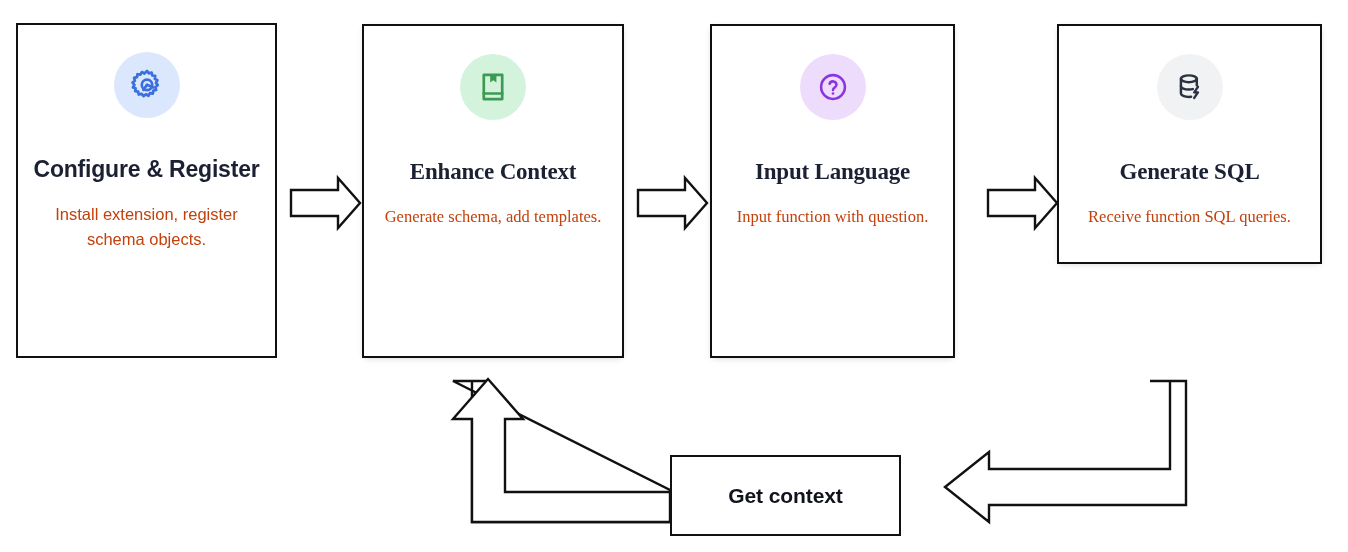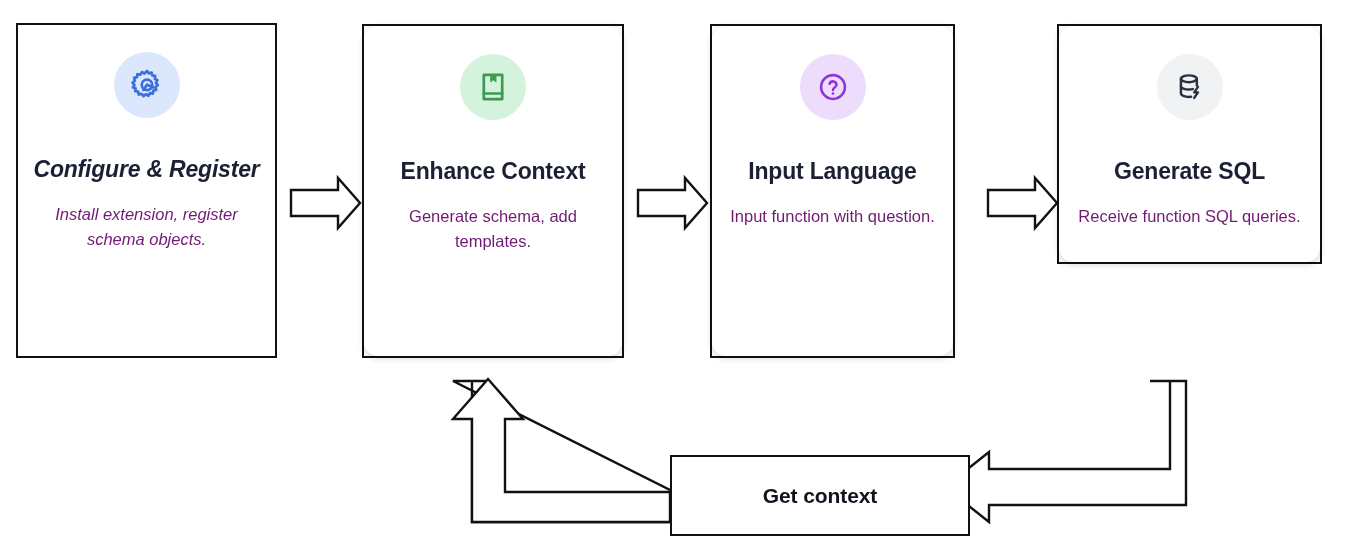--- a/index.html
+++ b/index.html
@@ -32,27 +32,27 @@
   .card-inner {
     position: absolute;
     left: 0; top: 0; right: 0; bottom: 0;
     background: #ffffff;
     display: flex;
     flex-direction: column;
     align-items: center;
     box-sizing: border-box;
   }
   .card.rounded .card-inner {
-    border-radius: 14px;
+    border-radius: 2px;
     box-shadow: 0 2px 7px rgba(0,0,0,0.18);
+    font-family: Liberation Serif, serif;
   }
   .card.sharp .card-inner {
     border-radius: 4px;
     box-shadow: none;
-    font-style: italic;
   }
 
   .icon-circle {
     width: 66px;
     height: 66px;
     border-radius: 50%;
     display: flex;
     align-items: center;
     justify-content: center;
     margin-top: 27px;
@@ -66,21 +66,21 @@
     font-weight: bold;
     color: #1b2033;
     text-align: center;
     line-height: 1.36;
     letter-spacing: -0.2px;
     padding: 0 12px;
   }
   .card-desc {
     margin-top: 17px;
     font-size: 16.5px;
-    color: #701a75;
+    color: #c2410c;
     text-align: center;
     line-height: 1.52;
     padding: 0 14px;
   }
 
   
   #arrows {
     position: absolute;
     left: 0;
     top: 0;
@@ -93,21 +93,21 @@
     stroke: #111111;
     stroke-width: 2.4;
     stroke-linejoin: miter;
   }
 
   
   #get-context-box {
     position: absolute;
     left: 670px;
     top: 455px;
-    width: 300px;
+    width: 231px;
     height: 81px;
     box-sizing: border-box;
     border: 2.4px solid #111111;
     background: #ffffff;
     display: flex;
     align-items: center;
     justify-content: center;
   }
   #get-context-box .label {
     font-size: 21px;

